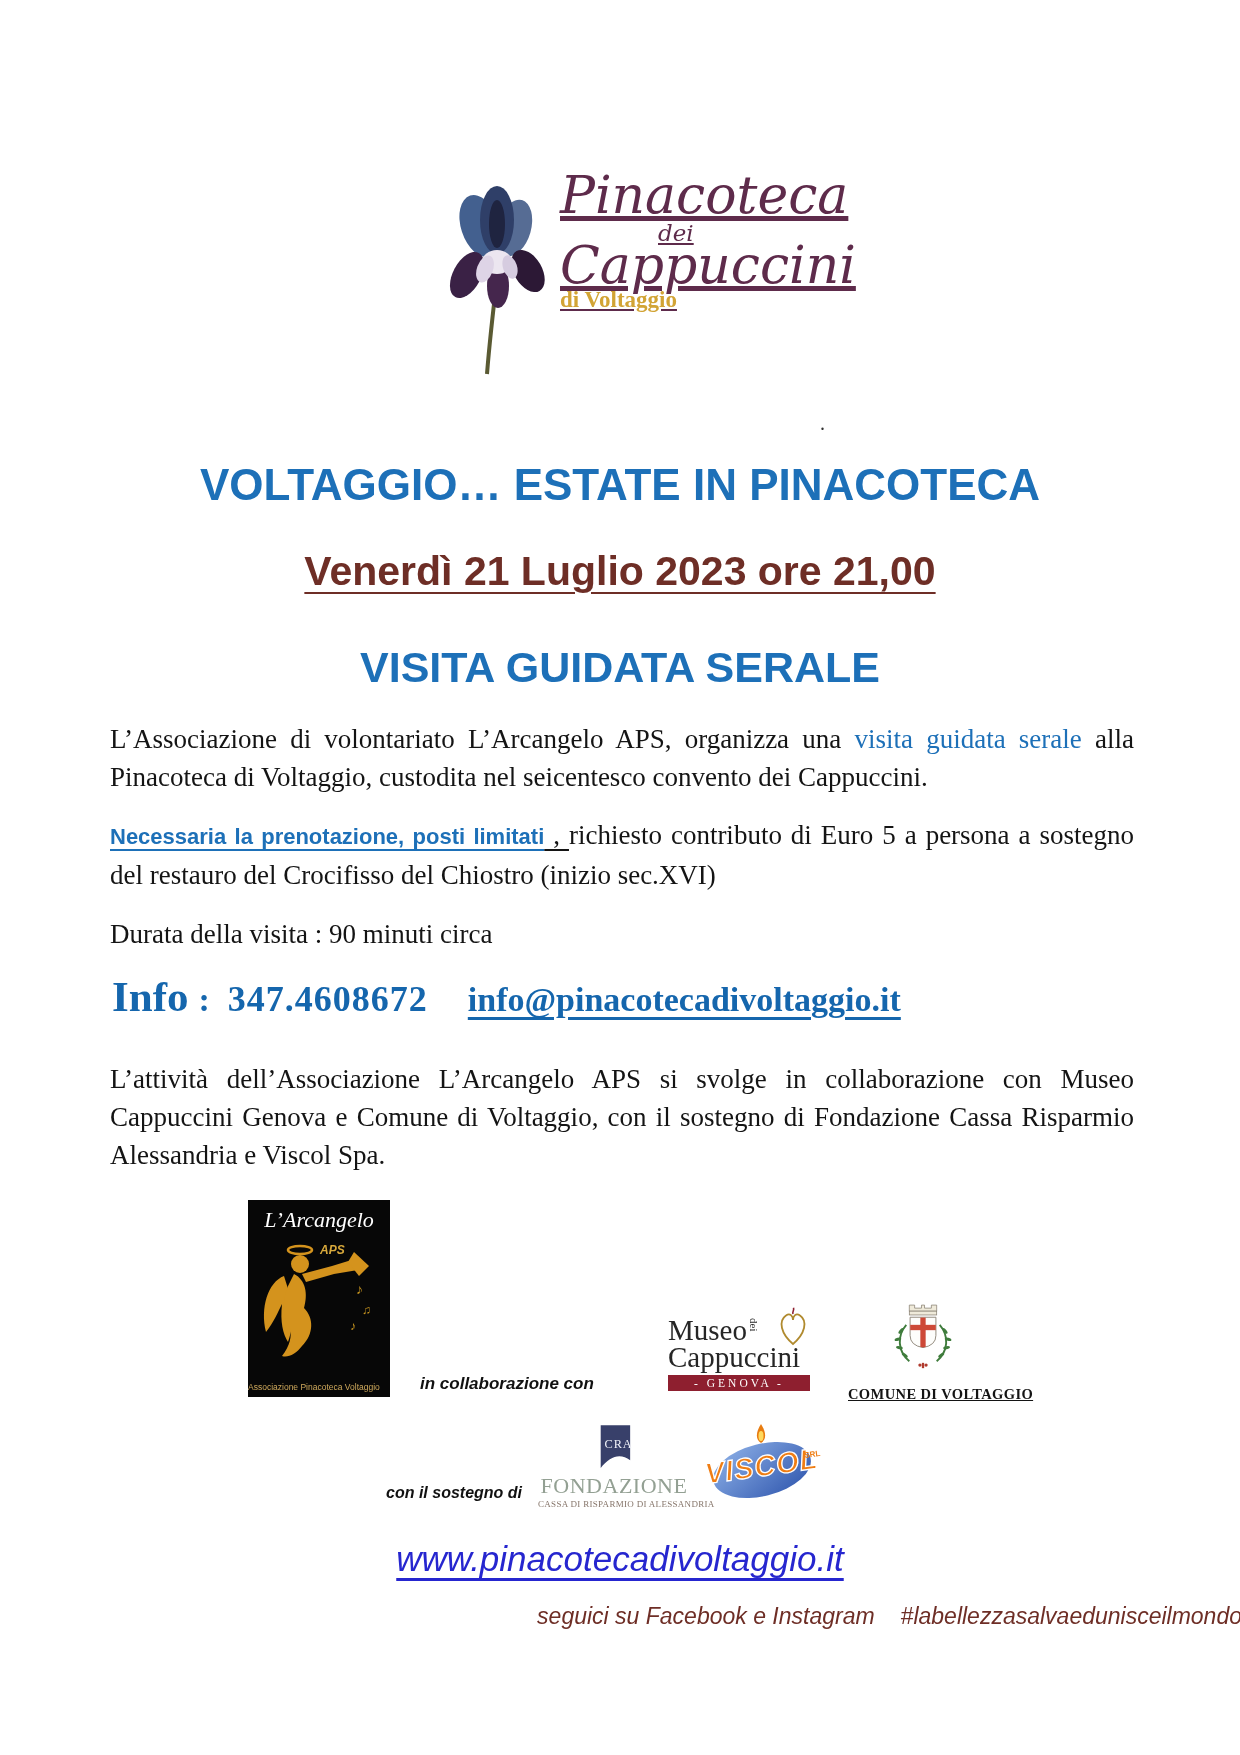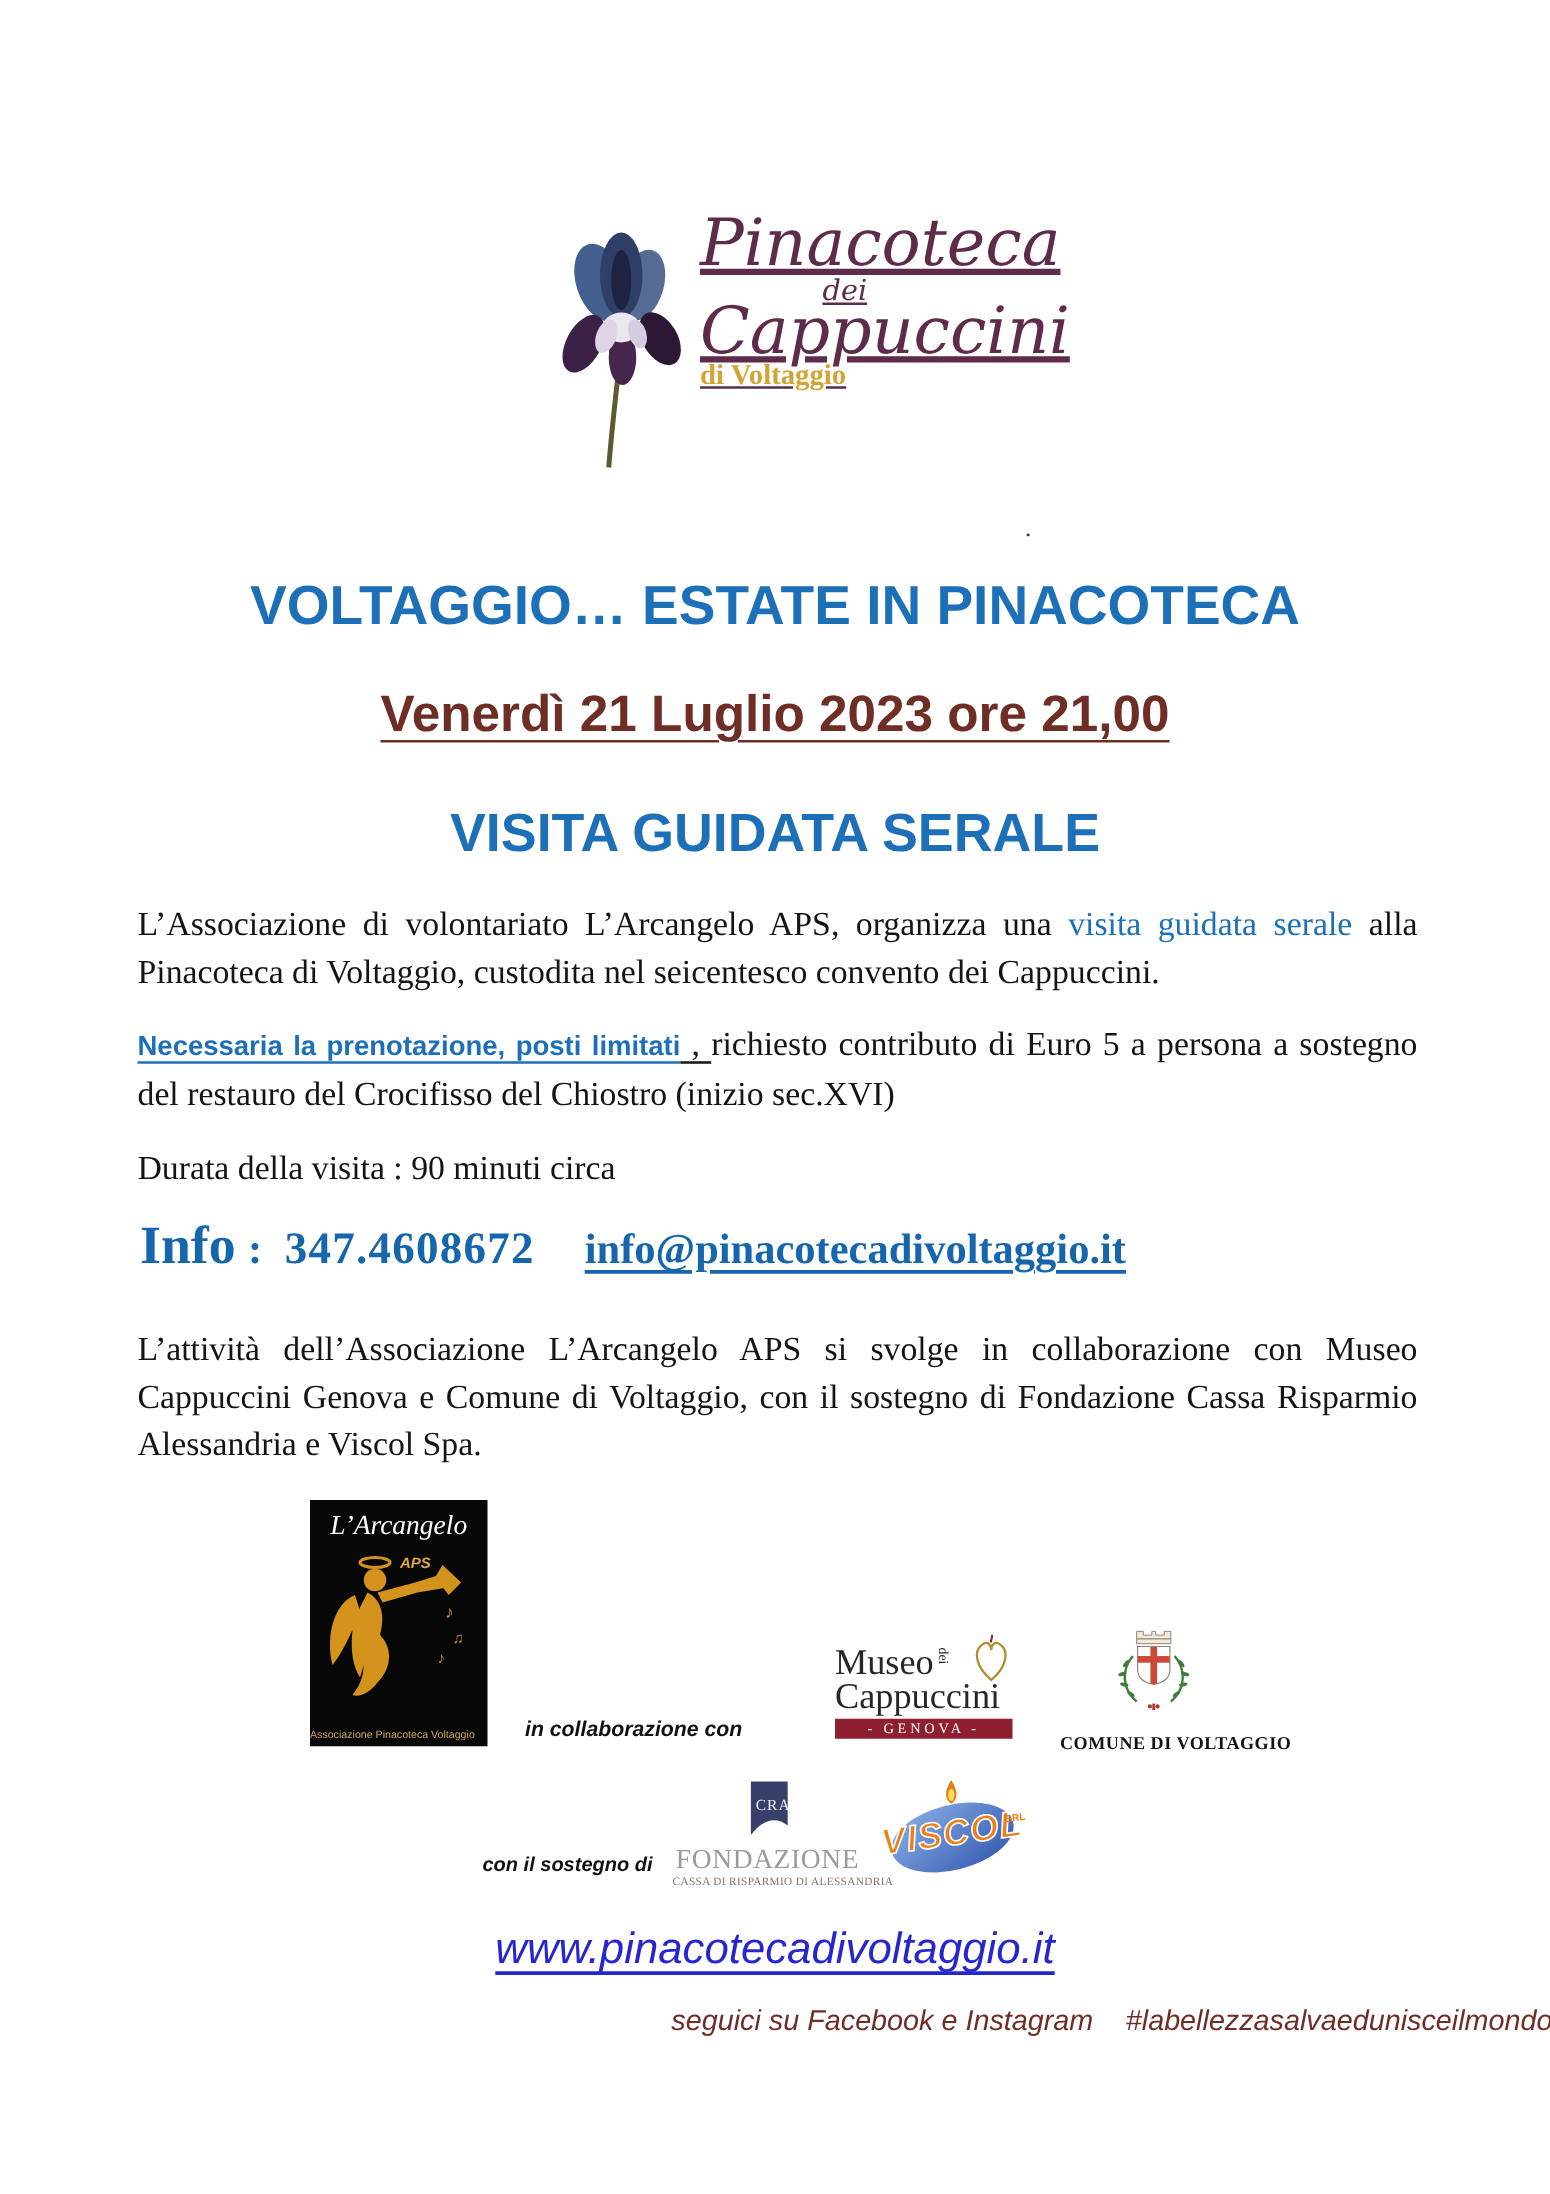--- a/index.html
+++ b/index.html
@@ -64,21 +64,21 @@
   .museo-row{position:relative;font-family:"Liberation Serif",serif;color:#262626;}
   .museo-w1{font-size:29px;line-height:27px;}
   .museo-dei{position:absolute;left:80px;top:1px;writing-mode:vertical-rl;font-size:11px;color:#262626;}
   .museo-heart{position:absolute;right:0;top:-10px;width:34px;height:40px;}
   .museo-w3{font-size:29px;line-height:26px;font-family:"Liberation Serif",serif;color:#262626;}
   .museo-banner{margin-top:5px;height:16px;background:var(--museo-red);color:#fff;text-align:center;
                 font-size:11.5px;line-height:16px;letter-spacing:3px;font-family:"Liberation Serif",serif;}
   .comune{position:absolute;left:848px;top:1292px;width:150px;text-align:center;}
   .comune-crest{width:76px;height:90px;}
   .comune-caption{margin-top:0;font-family:"Liberation Serif",serif;font-weight:bold;font-size:14.5px;
-                  letter-spacing:0.4px;color:#141414;white-space:nowrap;}
+                  letter-spacing:0.4px;color:#141414;white-space:nowrap;text-decoration:underline;}
 
   
   .support-label{position:absolute;left:386px;top:1484px;font-family:"Liberation Sans",sans-serif;
                  font-weight:bold;font-style:italic;font-size:16px;color:#111;}
   .fondazione{position:absolute;left:538px;top:1424px;width:152px;text-align:center;}
   .fond-flag{width:38px;height:48px;}
   .fond-title{font-family:"Liberation Serif",serif;font-size:22px;letter-spacing:0.5px;
               color:var(--fond-sage);line-height:20px;}
   .fond-caption{margin-top:3px;font-size:9px;color:var(--fond-brown);letter-spacing:0.3px;
                 white-space:nowrap;font-family:"Liberation Serif",serif;}

